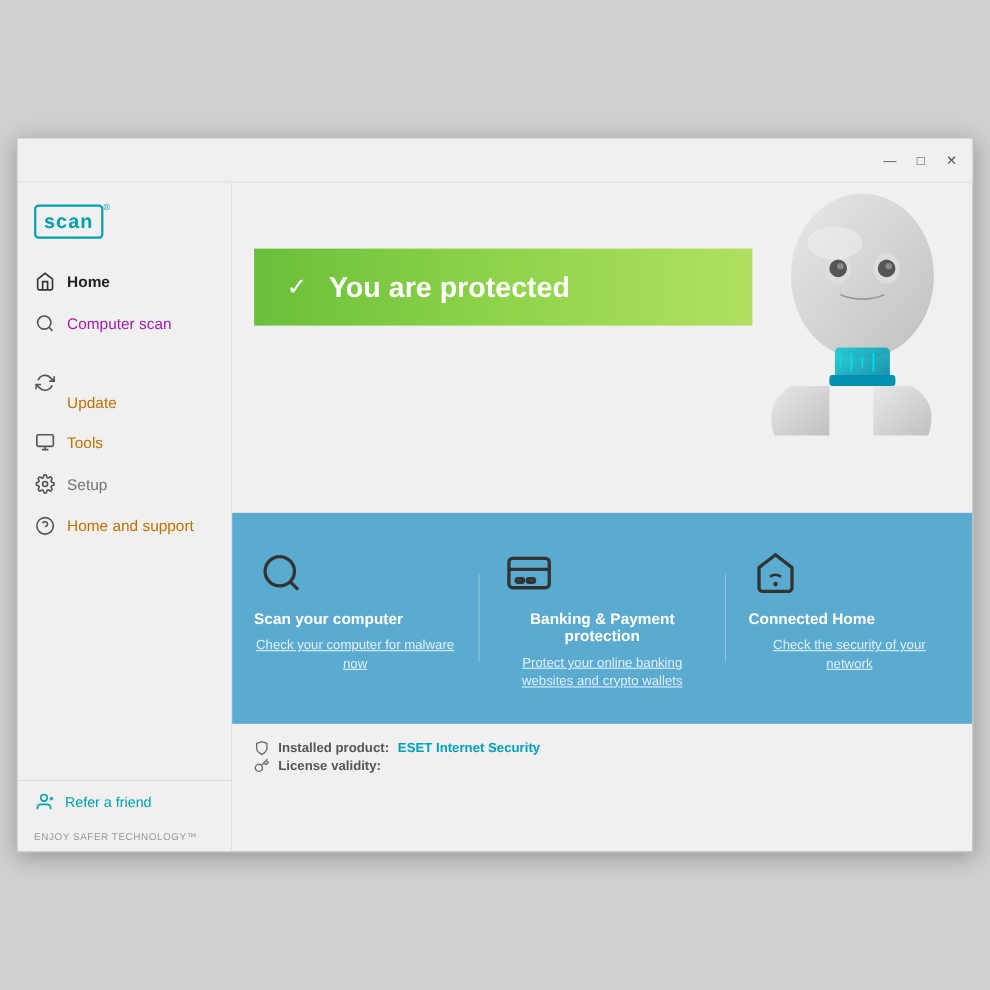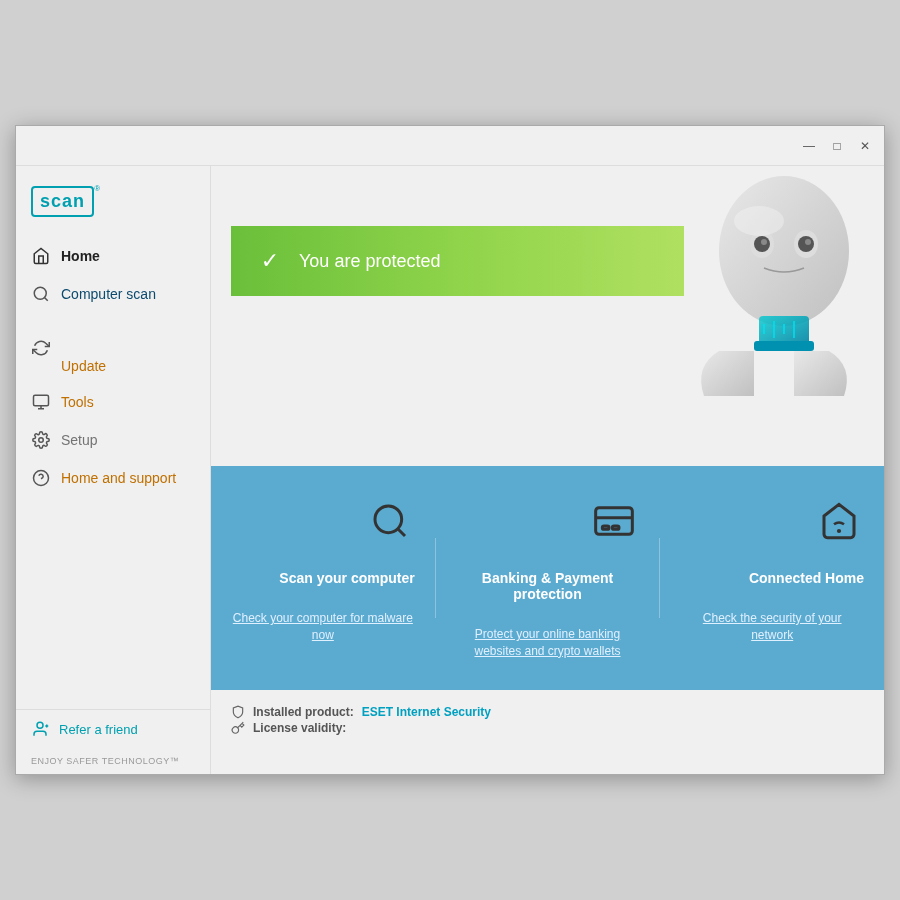--- a/index.html
+++ b/index.html
@@ -110,21 +110,21 @@
       width: 20px;
       height: 20px;
       display: flex;
       align-items: center;
       justify-content: center;
       font-size: 16px;
       color: #555;
       flex-shrink: 0;
     }
     .nav-item .nav-label { color: #333; }
-    .nav-item.computer-scan .nav-label { color: #0c4a6e; }
+    .nav-item.computer-scan .nav-label { color: #a21caf; }
     .nav-item.update .nav-label { color: #c07000; margin-top: 36px; }
     .nav-item.tools .nav-label { color: #c07000; }
     .nav-item.setup .nav-label { color: #737373; }
     .nav-item.help .nav-label { color: #c07000; }
 
     .sidebar-spacer { flex: 1; }
 
     .refer-friend {
       display: flex;
       align-items: center;
@@ -178,22 +178,22 @@
     .check-icon {
       width: 28px;
       height: 28px;
       display: flex;
       align-items: center;
       justify-content: center;
       color: white;
       font-size: 22px;
     }
     .status-text {
-      font-size: 18px;
-      font-weight: 400;
+      font-size: 26px;
+      font-weight: 700;
       color: white;
     }
 
     
     .robot-area {
       position: absolute;
       right: -20px;
       top: -10px;
       width: 260px;
       height: 310px;
@@ -209,22 +209,22 @@
       background: #5baad0;
       padding: 20px 0;
       display: flex;
       justify-content: space-around;
       align-items: flex-start;
       flex-shrink: 0;
     }
     .action-card {
       display: flex;
       flex-direction: column;
-      align-items: flex-end;
-      gap: 24px;
+      align-items: flex-start;
+      gap: 8px;
       padding: 10px 20px;
       cursor: pointer;
       flex: 1;
     }
     .action-card-icon {
       width: 50px;
       height: 50px;
       display: flex;
       align-items: center;
       justify-content: center;

